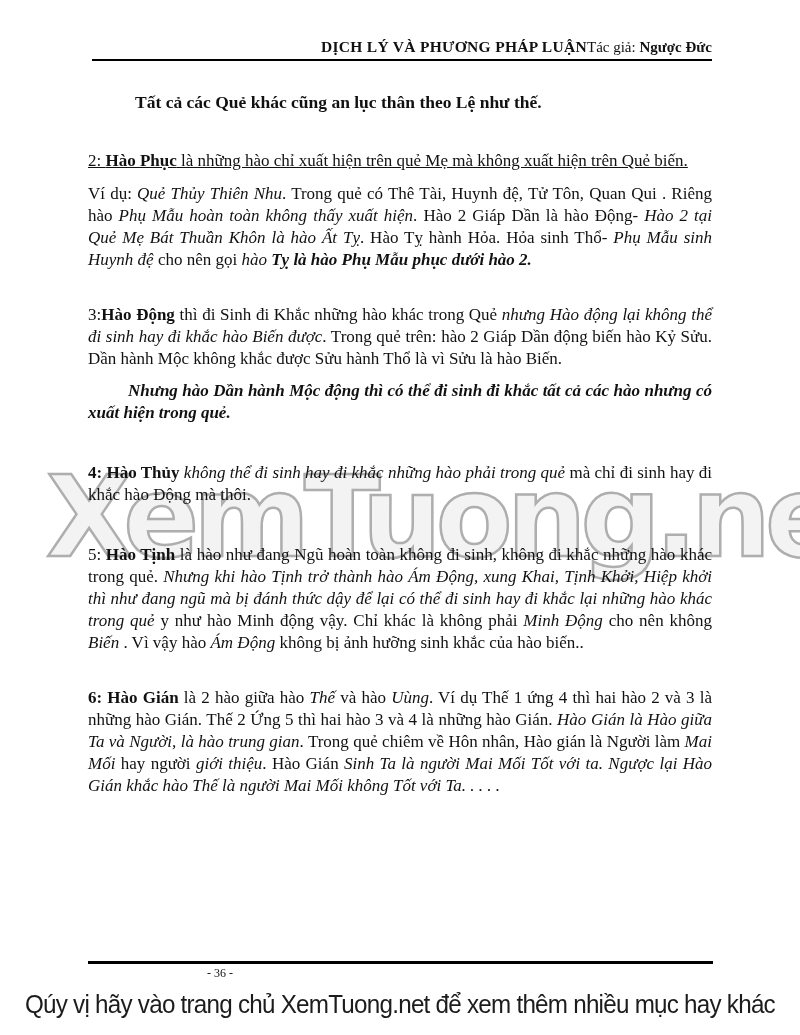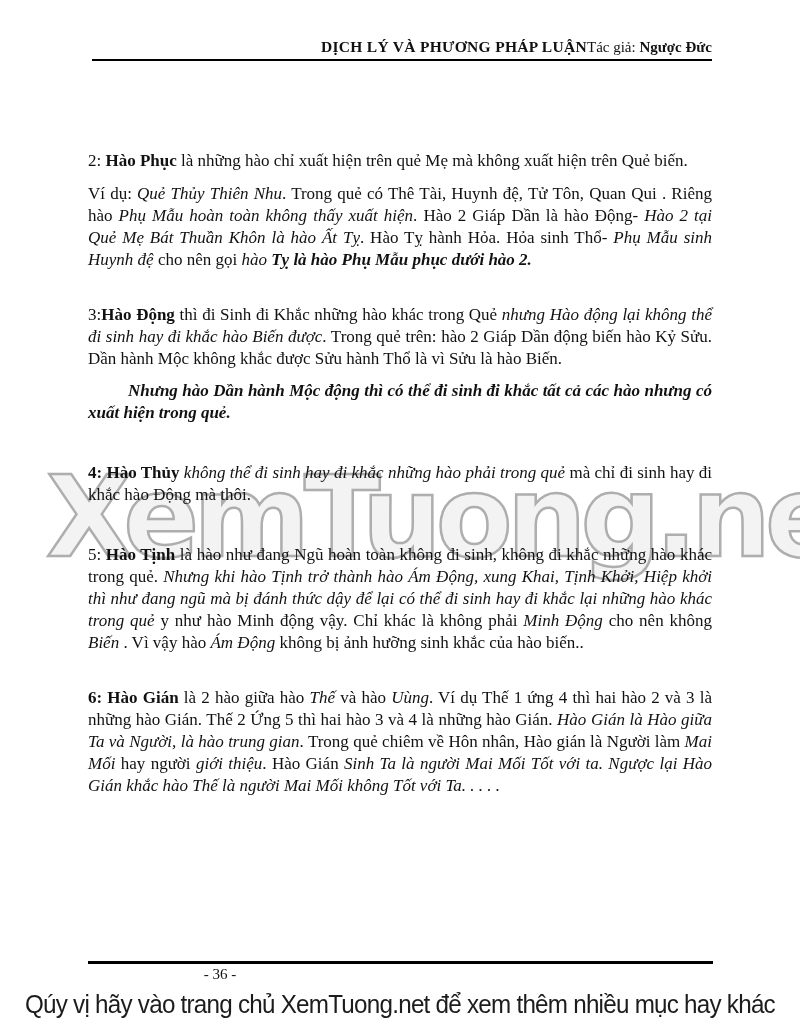--- a/index.html
+++ b/index.html
@@ -69,21 +69,21 @@
     z-index: 1;
     font-size: 17px;
     line-height: 22px;
   }
   .para { margin: 0; text-align: justify; }
   .para span.b  { font-weight: bold; }
   .para span.i  { font-style: italic; }
   .para span.bi { font-weight: bold; font-style: italic; }
   .para.indent { text-indent: 40px; }
 
-  [data-name="paragraph-2-hao-phuc"]  { margin-bottom: 11px; }
+  [data-name="paragraph-2-hao-phuc"]  { margin-bottom: 11px; text-decoration: underline; }
   [data-name="paragraph-vi-du"]       { margin-bottom: 33px; }
   [data-name="paragraph-3-hao-dong"]  { margin-bottom: 10px; }
   [data-name="paragraph-note-bold"]   { margin-bottom: 38px; }
   [data-name="paragraph-4-hao-bien"]  { margin-bottom: 31px; }
   [data-name="paragraph-5-hao-tinh"]  { margin-bottom: 33px; margin-top: 38px; }
   [data-name="paragraph-6-hao-gian"]  { margin-bottom: 12px; }
 
   
   #footer-rule {
     position: absolute;
@@ -93,21 +93,21 @@
     height: 3px;
     background: #000000;
     z-index: 1;
   }
   #page-number {
     position: absolute;
     top: 966px;
     left: 178px;
     width: 84px;
     text-align: center;
-    font-size: 15px;
+    font-size: 12px;
     z-index: 1;
   }
   #promo {
     position: absolute;
     top: 990px;
     left: 0;
     width: 800px;
     text-align: center;
     z-index: 1;
     font-family: "Liberation Sans", sans-serif;
@@ -124,20 +124,21 @@
 
 <div id="page" data-name="document-page">
 
   <div id="watermark" data-name="xemtuong-watermark">XemTuong.net</div>
 
   <div id="header" data-name="page-header">
     <span class="title" data-name="header-title">DỊCH LÝ VÀ PHƯƠNG PHÁP LUẬN</span>
     <span class="author" data-name="header-author"><span data-name="author-label">Tác giả:</span>&nbsp;<span class="name" data-name="author-name">Ngược Đức</span></span>
   </div>
 
+  <div id="heading" data-name="section-heading">Tất cả các Quẻ khác cũng an lục thân theo Lệ như thế.</div>
 
   <div id="content" data-name="body-text">
       <p class="para" data-name="paragraph-2-hao-phuc"><span data-name="text-run">2: </span><span class="b" data-name="text-run">Hào Phục</span><span data-name="text-run"> là những hào chỉ xuất hiện trên quẻ Mẹ mà không xuất hiện trên Quẻ biến.</span></p>
       <p class="para" data-name="paragraph-vi-du"><span data-name="text-run">Ví dụ: </span><span class="i" data-name="text-run">Quẻ  Thủy Thiên Nhu</span><span data-name="text-run">. Trong quẻ có Thê Tài, Huynh đệ, Tử Tôn, Quan Qui . Riêng hào </span><span class="i" data-name="text-run">Phụ Mẫu hoàn toàn không thấy xuất hiện</span><span data-name="text-run">. Hào 2  Giáp Dần là hào Động- </span><span class="i" data-name="text-run">Hào 2 tại Quẻ Mẹ Bát Thuần Khôn là hào Ất Tỵ</span><span data-name="text-run">. Hào Tỵ hành Hỏa. Hỏa sinh Thổ- </span><span class="i" data-name="text-run">Phụ Mẫu sinh Huynh đệ</span><span data-name="text-run"> cho nên gọi </span><span class="i" data-name="text-run">hào </span><span class="bi" data-name="text-run">Tỵ là hào Phụ Mẫu phục dưới hào 2.</span></p>
       <p class="para" data-name="paragraph-3-hao-dong"><span data-name="text-run">3:</span><span class="b" data-name="text-run">Hào Động</span><span data-name="text-run"> thì đi Sinh đi Khắc những hào khác trong Quẻ </span><span class="i" data-name="text-run">nhưng Hào động lại không thể đi sinh hay đi khắc hào Biến được</span><span data-name="text-run">. Trong quẻ trên: hào 2 Giáp Dần động biến hào Kỷ Sửu. Dần hành Mộc không khắc được Sửu hành Thổ là vì Sửu là hào Biến.</span></p>
       <p class="para indent" data-name="paragraph-note-bold"><span class="bi" data-name="text-run">Nhưng hào Dần hành Mộc động thì có thể đi sinh đi khắc tất cả các hào nhưng có xuất hiện trong quẻ.</span></p>
       <p class="para" data-name="paragraph-4-hao-bien"><span class="b" data-name="text-run">4: Hào Thủy </span><span class="i" data-name="text-run">không thể đi sinh hay đi khắc những hào phải trong quẻ</span><span data-name="text-run"> mà chỉ đi sinh hay đi khắc hào Động mà thôi.</span></p>
       <p class="para" data-name="paragraph-5-hao-tinh"><span data-name="text-run">5: </span><span class="b" data-name="text-run">Hào Tịnh</span><span data-name="text-run"> là hào như đang Ngũ hoàn toàn không đi sinh, không đi khắc những hào khác trong quẻ. </span><span class="i" data-name="text-run">Nhưng khi hào Tịnh trở thành hào Ám Động, xung Khai, Tịnh Khởi, Hiệp khởi thì như đang ngũ mà bị đánh thức dậy để lại có thể đi sinh hay đi khắc lại những hào khác trong quẻ</span><span data-name="text-run"> y như hào Minh động vậy. Chỉ khác là không phải </span><span class="i" data-name="text-run">Minh Động</span><span data-name="text-run"> cho nên không </span><span class="i" data-name="text-run">Biến</span><span data-name="text-run"> . Vì vậy hào </span><span class="i" data-name="text-run">Ám Động</span><span data-name="text-run"> không bị ảnh hưỡng sinh khắc của hào biến..</span></p>
       <p class="para" data-name="paragraph-6-hao-gian"><span class="b" data-name="text-run">6: Hào Gián</span><span data-name="text-run"> là 2 hào giữa hào </span><span class="i" data-name="text-run">Thế</span><span data-name="text-run"> và hào </span><span class="i" data-name="text-run">Uùng</span><span data-name="text-run">. Ví dụ Thế 1 ứng 4 thì hai hào 2 và 3 là những hào Gián. Thế 2 Ứng 5 thì hai hào 3 và 4 là những hào Gián. </span><span class="i" data-name="text-run">Hào Gián là Hào giữa Ta và Người, là hào trung gian</span><span data-name="text-run">. Trong quẻ chiêm về Hôn nhân, Hào gián là Người làm </span><span class="i" data-name="text-run">Mai Mối</span><span data-name="text-run"> hay người </span><span class="i" data-name="text-run">giới thiệu</span><span data-name="text-run">. Hào Gián </span><span class="i" data-name="text-run">Sinh Ta là người Mai Mối Tốt với ta. Ngược lại Hào Gián khắc hào Thế là người Mai Mối không Tốt với Ta. . . . .</span></p>
     </div>

